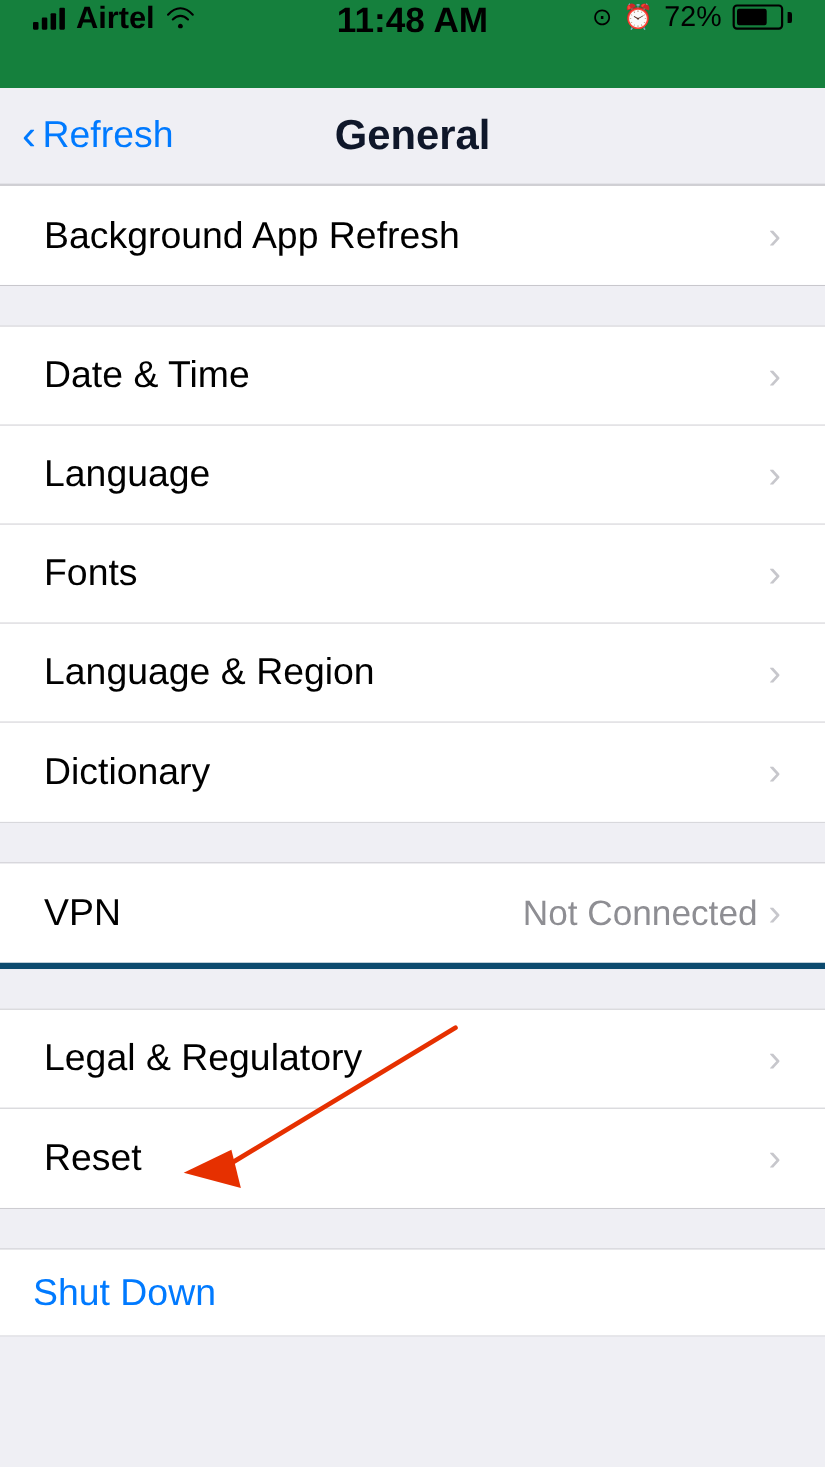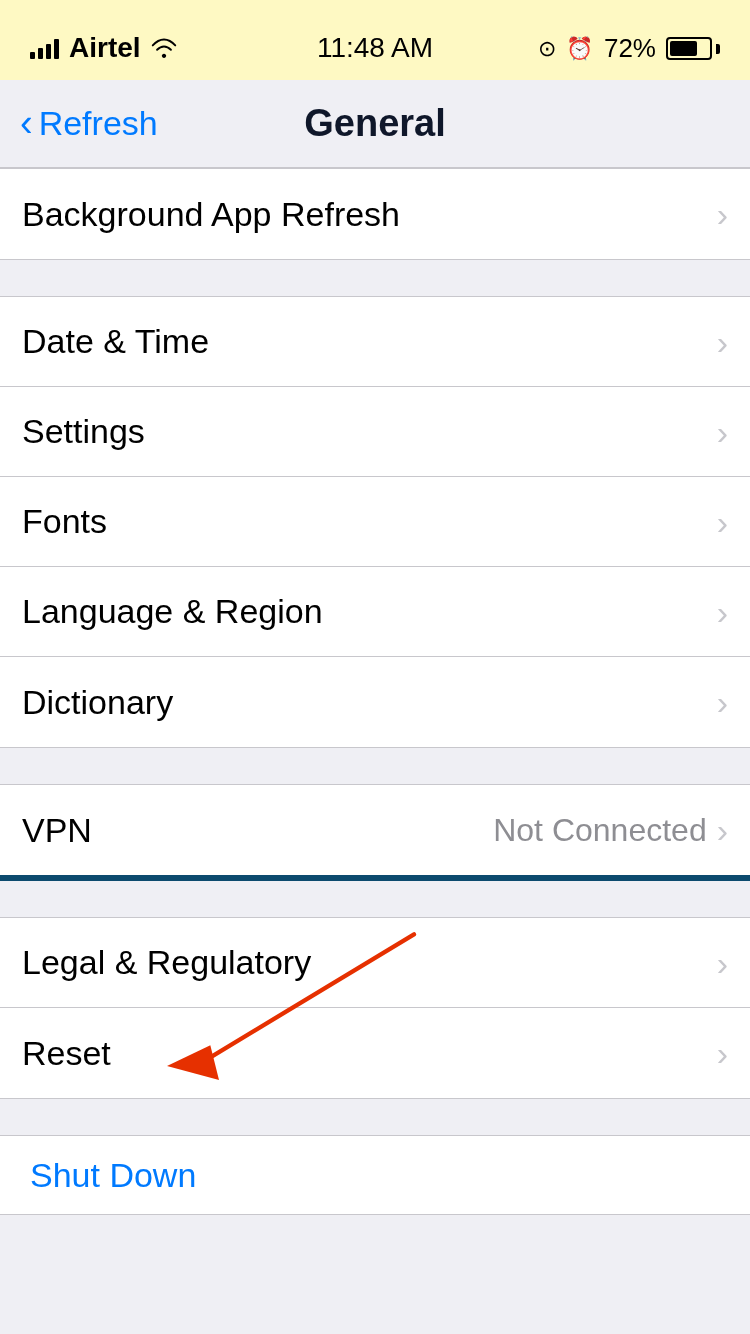--- a/index.html
+++ b/index.html
@@ -12,35 +12,35 @@
       font-family: -apple-system, "San Francisco", "Helvetica Neue", Helvetica, Arial, sans-serif;
       font-size: 34px;
       color: #000;
       overflow-x: hidden;
     }
 
     
     .status-bar {
       display: flex;
       justify-content: space-between;
-      align-items: flex-end;
+      align-items: flex-start;
       height: 80px;
-      padding: 16px 30px;
-      background: #fef9c3;
+      padding: 0 30px;
+      background: #15803d;
     }
     .status-left {
       display: flex;
       align-items: center;
       gap: 10px;
       font-size: 28px;
       font-weight: 600;
     }
     .status-center {
-      font-size: 28px;
-      font-weight: 400;
+      font-size: 32px;
+      font-weight: 700;
       position: absolute;
       left: 50%;
       transform: translateX(-50%);
     }
     .status-right {
       display: flex;
       align-items: center;
       gap: 10px;
       font-size: 26px;
     }
@@ -130,21 +130,21 @@
     }
     .settings-gap {
       height: 36px;
       background: #efeff4;
     }
 
     .settings-row {
       display: flex;
       align-items: center;
       justify-content: space-between;
-      padding: 0 22px;
+      padding: 0 40px;
       height: 90px;
       background: #fff;
       border-bottom: 1px solid #c8c7cc;
       cursor: pointer;
     }
     .settings-row:last-child {
       border-bottom: none;
     }
     .settings-row-label {
       font-size: 34px;
@@ -262,21 +262,21 @@
 <div class="settings-gap"></div>
 
 <div class="settings-group">
   <div class="settings-row">
     <span class="settings-row-label">Date &amp; Time</span>
     <div class="settings-row-right">
       <span class="chevron-right">›</span>
     </div>
   </div>
   <div class="settings-row">
-    <span class="settings-row-label">Settings</span>
+    <span class="settings-row-label">Language</span>
     <div class="settings-row-right">
       <span class="chevron-right">›</span>
     </div>
   </div>
   <div class="settings-row">
     <span class="settings-row-label">Fonts</span>
     <div class="settings-row-right">
       <span class="chevron-right">›</span>
     </div>
   </div>

